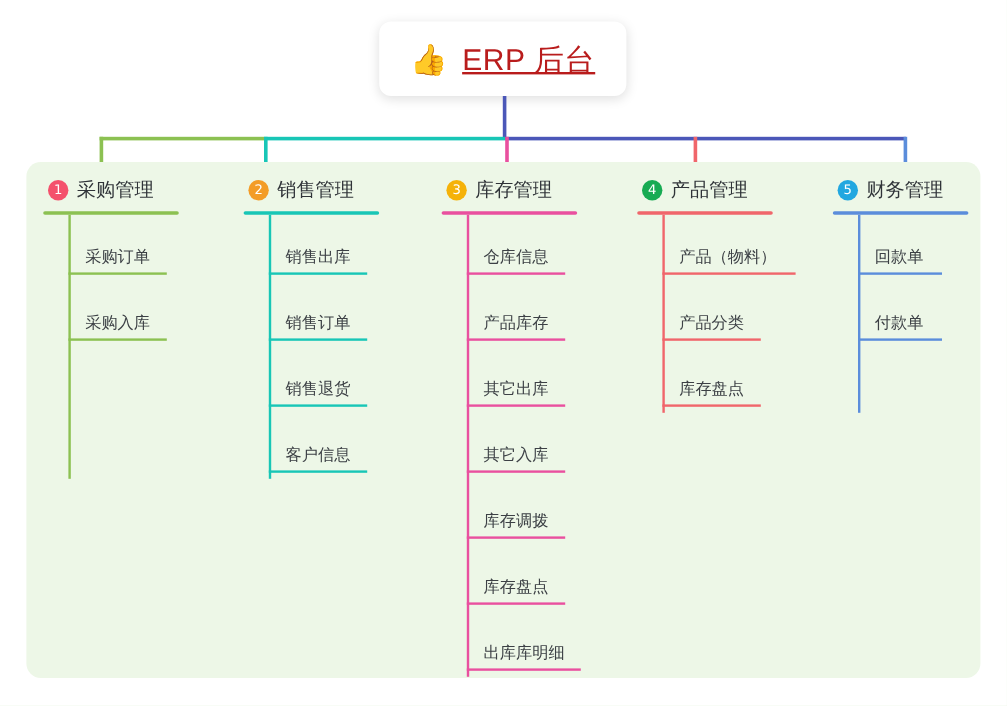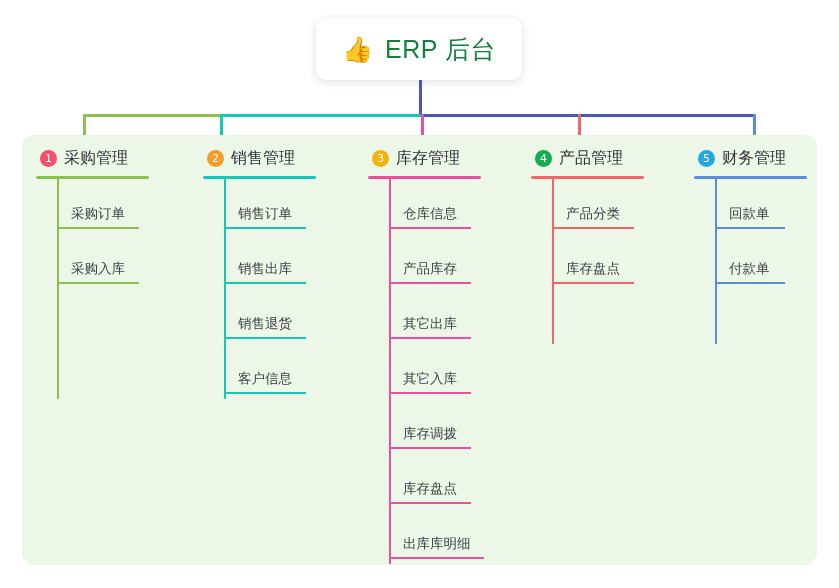--- a/index.html
+++ b/index.html
@@ -13,21 +13,21 @@
 
   
   .root-node{
     position:absolute;left:316px;top:18px;width:206px;height:62px;
     background:#ffffff;border-radius:10px;
     box-shadow:0 2px 10px rgba(0,0,0,.13);
     display:flex;align-items:center;justify-content:center;gap:12px;
   }
   .root-emoji{font-size:25px;line-height:1;
     font-family:"DejaVu Sans","Liberation Sans",sans-serif;}
-  .root-title{font-size:25px;color:#15803d;letter-spacing:.5px;white-space:nowrap;}
+  .root-title{font-size:25px;color:#b91c1c;letter-spacing:.5px;white-space:nowrap;text-decoration:underline;}
 
   
   .ln{position:absolute;}
   .v{width:3px;}
   .h{height:3px;}
 
   
   .panel{
     position:absolute;left:22px;top:135px;width:795px;height:430px;
     background:#edf7e7;border-radius:12px;
@@ -99,25 +99,25 @@
       </div>
       <div class="col" style="left: 203px;">
         <div class="col-head">
           <span class="badge" style="background: rgb(243, 156, 39);">2</span>
           <span class="col-title">销售管理</span>
         </div>
         <div class="head-rule" style="width: 113px; background: rgb(24, 198, 182);"></div>
         <div class="items">
           <div class="spine" style="background: rgb(24, 198, 182); height: 220px;"></div>
           <div class="item">
+            <span class="item-label">销售出库</span>
+            <div class="item-rule" style="width: 82px; background: rgb(24, 198, 182);"></div>
+          </div>
+          <div class="item">
             <span class="item-label">销售订单</span>
-            <div class="item-rule" style="width: 82px; background: rgb(24, 198, 182);"></div>
-          </div>
-          <div class="item">
-            <span class="item-label">销售出库</span>
             <div class="item-rule" style="width: 82px; background: rgb(24, 198, 182);"></div>
           </div>
           <div class="item">
             <span class="item-label">销售退货</span>
             <div class="item-rule" style="width: 82px; background: rgb(24, 198, 182);"></div>
           </div>
           <div class="item">
             <span class="item-label">客户信息</span>
             <div class="item-rule" style="width: 82px; background: rgb(24, 198, 182);"></div>
           </div>
@@ -163,20 +163,24 @@
       </div>
       <div class="col" style="left: 531px;">
         <div class="col-head">
           <span class="badge" style="background: rgb(23, 171, 83);">4</span>
           <span class="col-title">产品管理</span>
         </div>
         <div class="head-rule" style="width: 113px; background: rgb(240, 102, 107);"></div>
         <div class="items">
           <div class="spine" style="background: rgb(240, 102, 107); height: 165px;"></div>
           <div class="item">
+            <span class="item-label">产品（物料）</span>
+            <div class="item-rule" style="width: 111px; background: rgb(240, 102, 107);"></div>
+          </div>
+          <div class="item">
             <span class="item-label">产品分类</span>
             <div class="item-rule" style="width: 82px; background: rgb(240, 102, 107);"></div>
           </div>
           <div class="item">
             <span class="item-label">库存盘点</span>
             <div class="item-rule" style="width: 82px; background: rgb(240, 102, 107);"></div>
           </div>
         </div>
       </div>
       <div class="col" style="left: 694px;">

